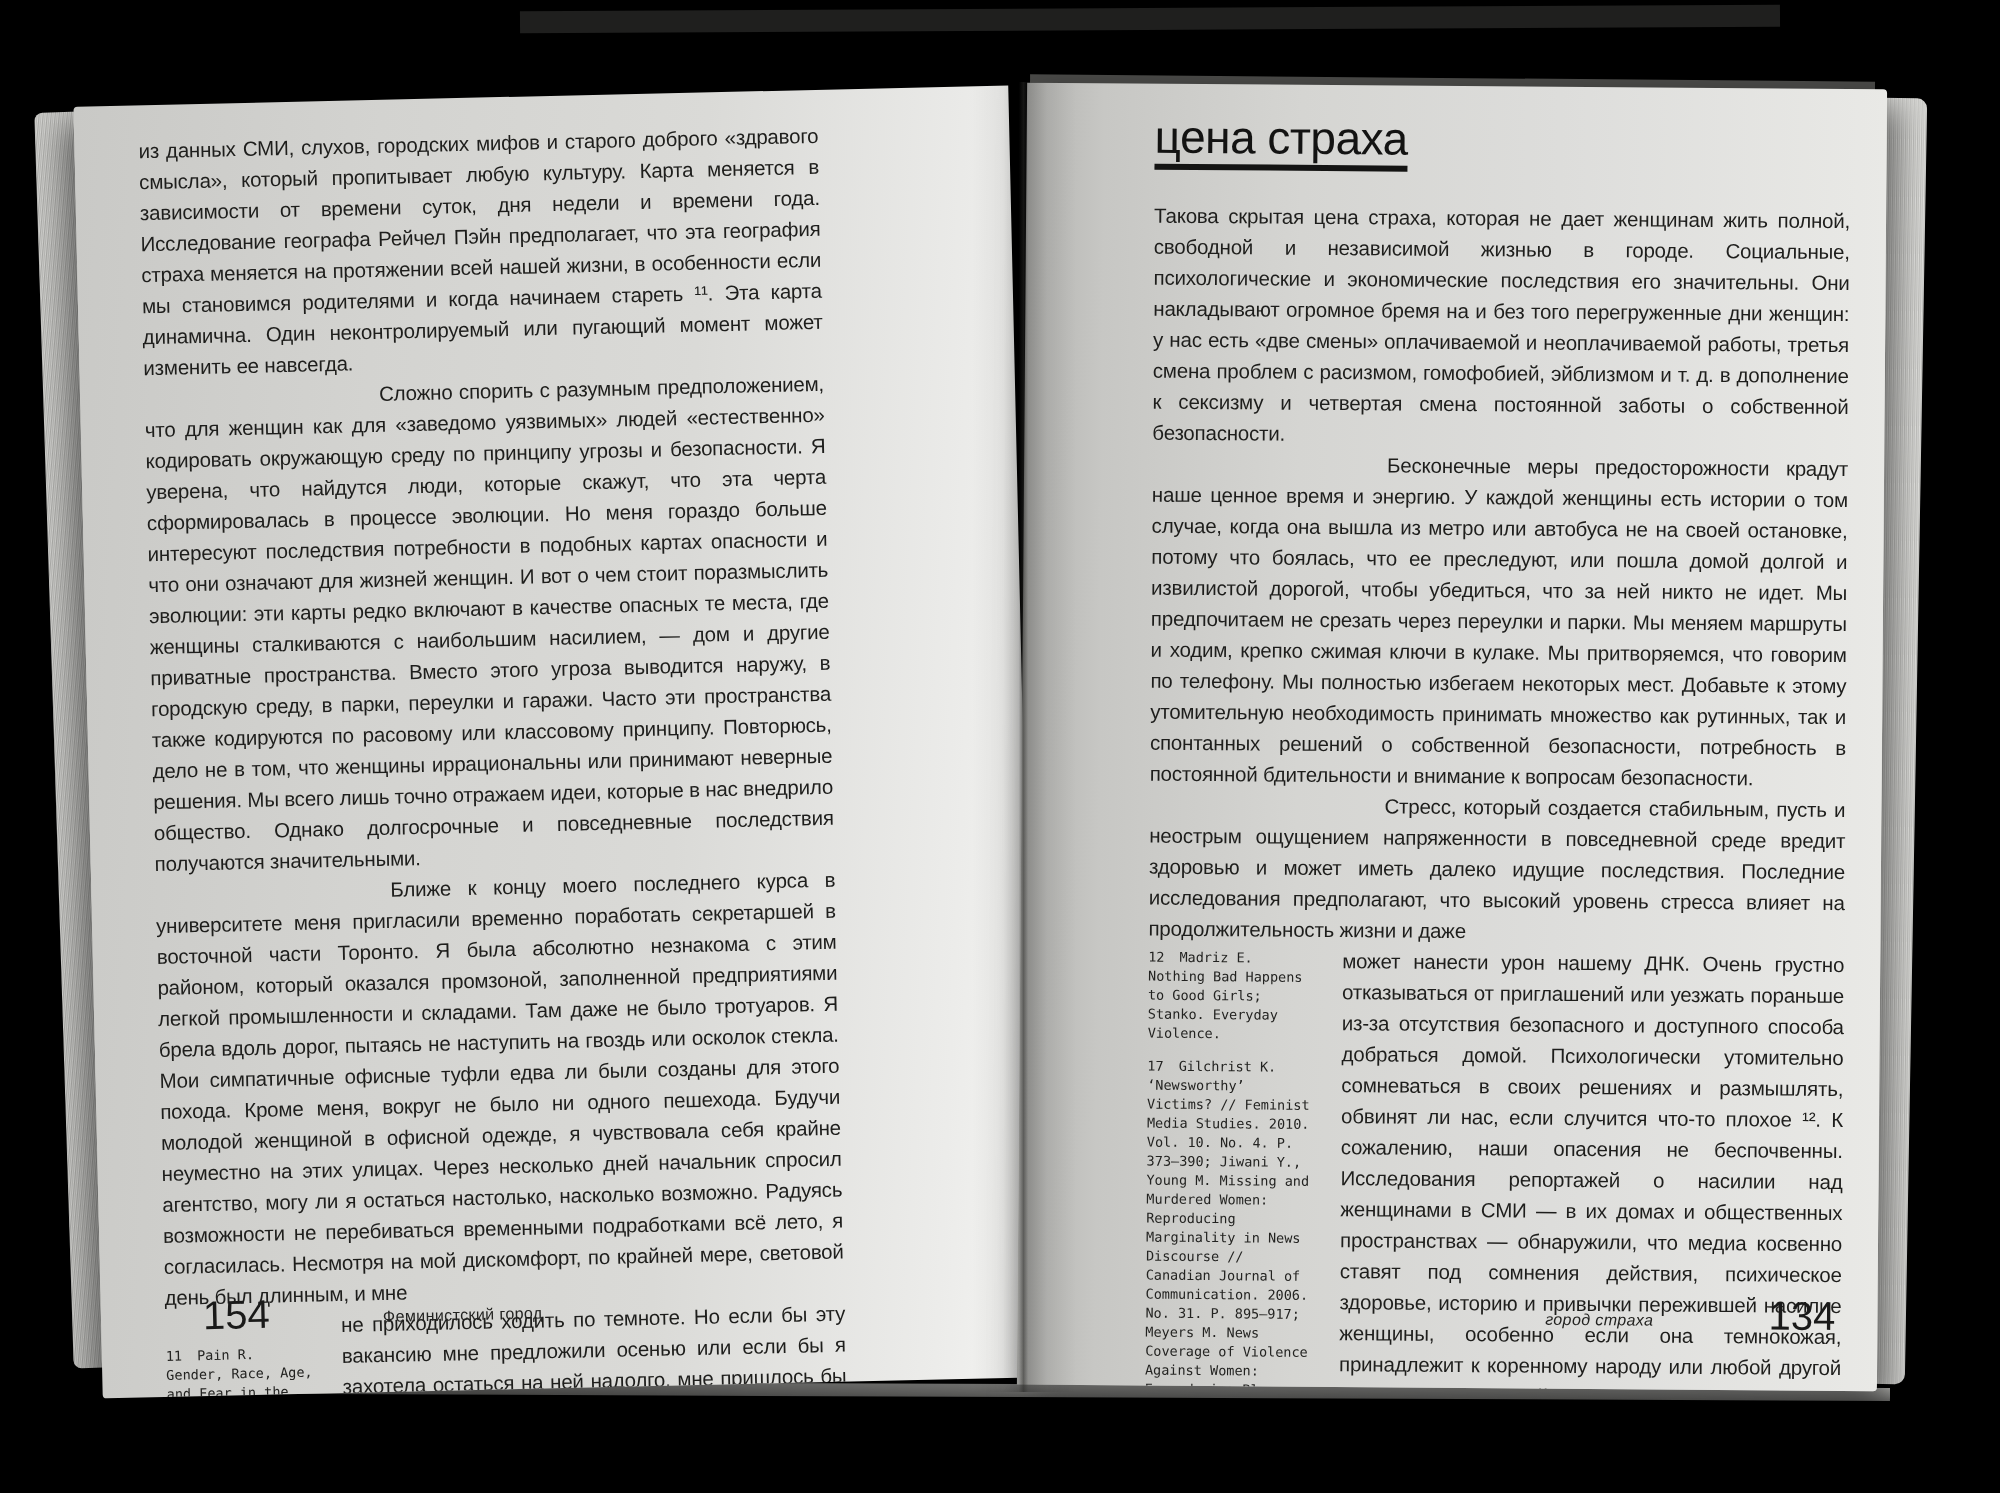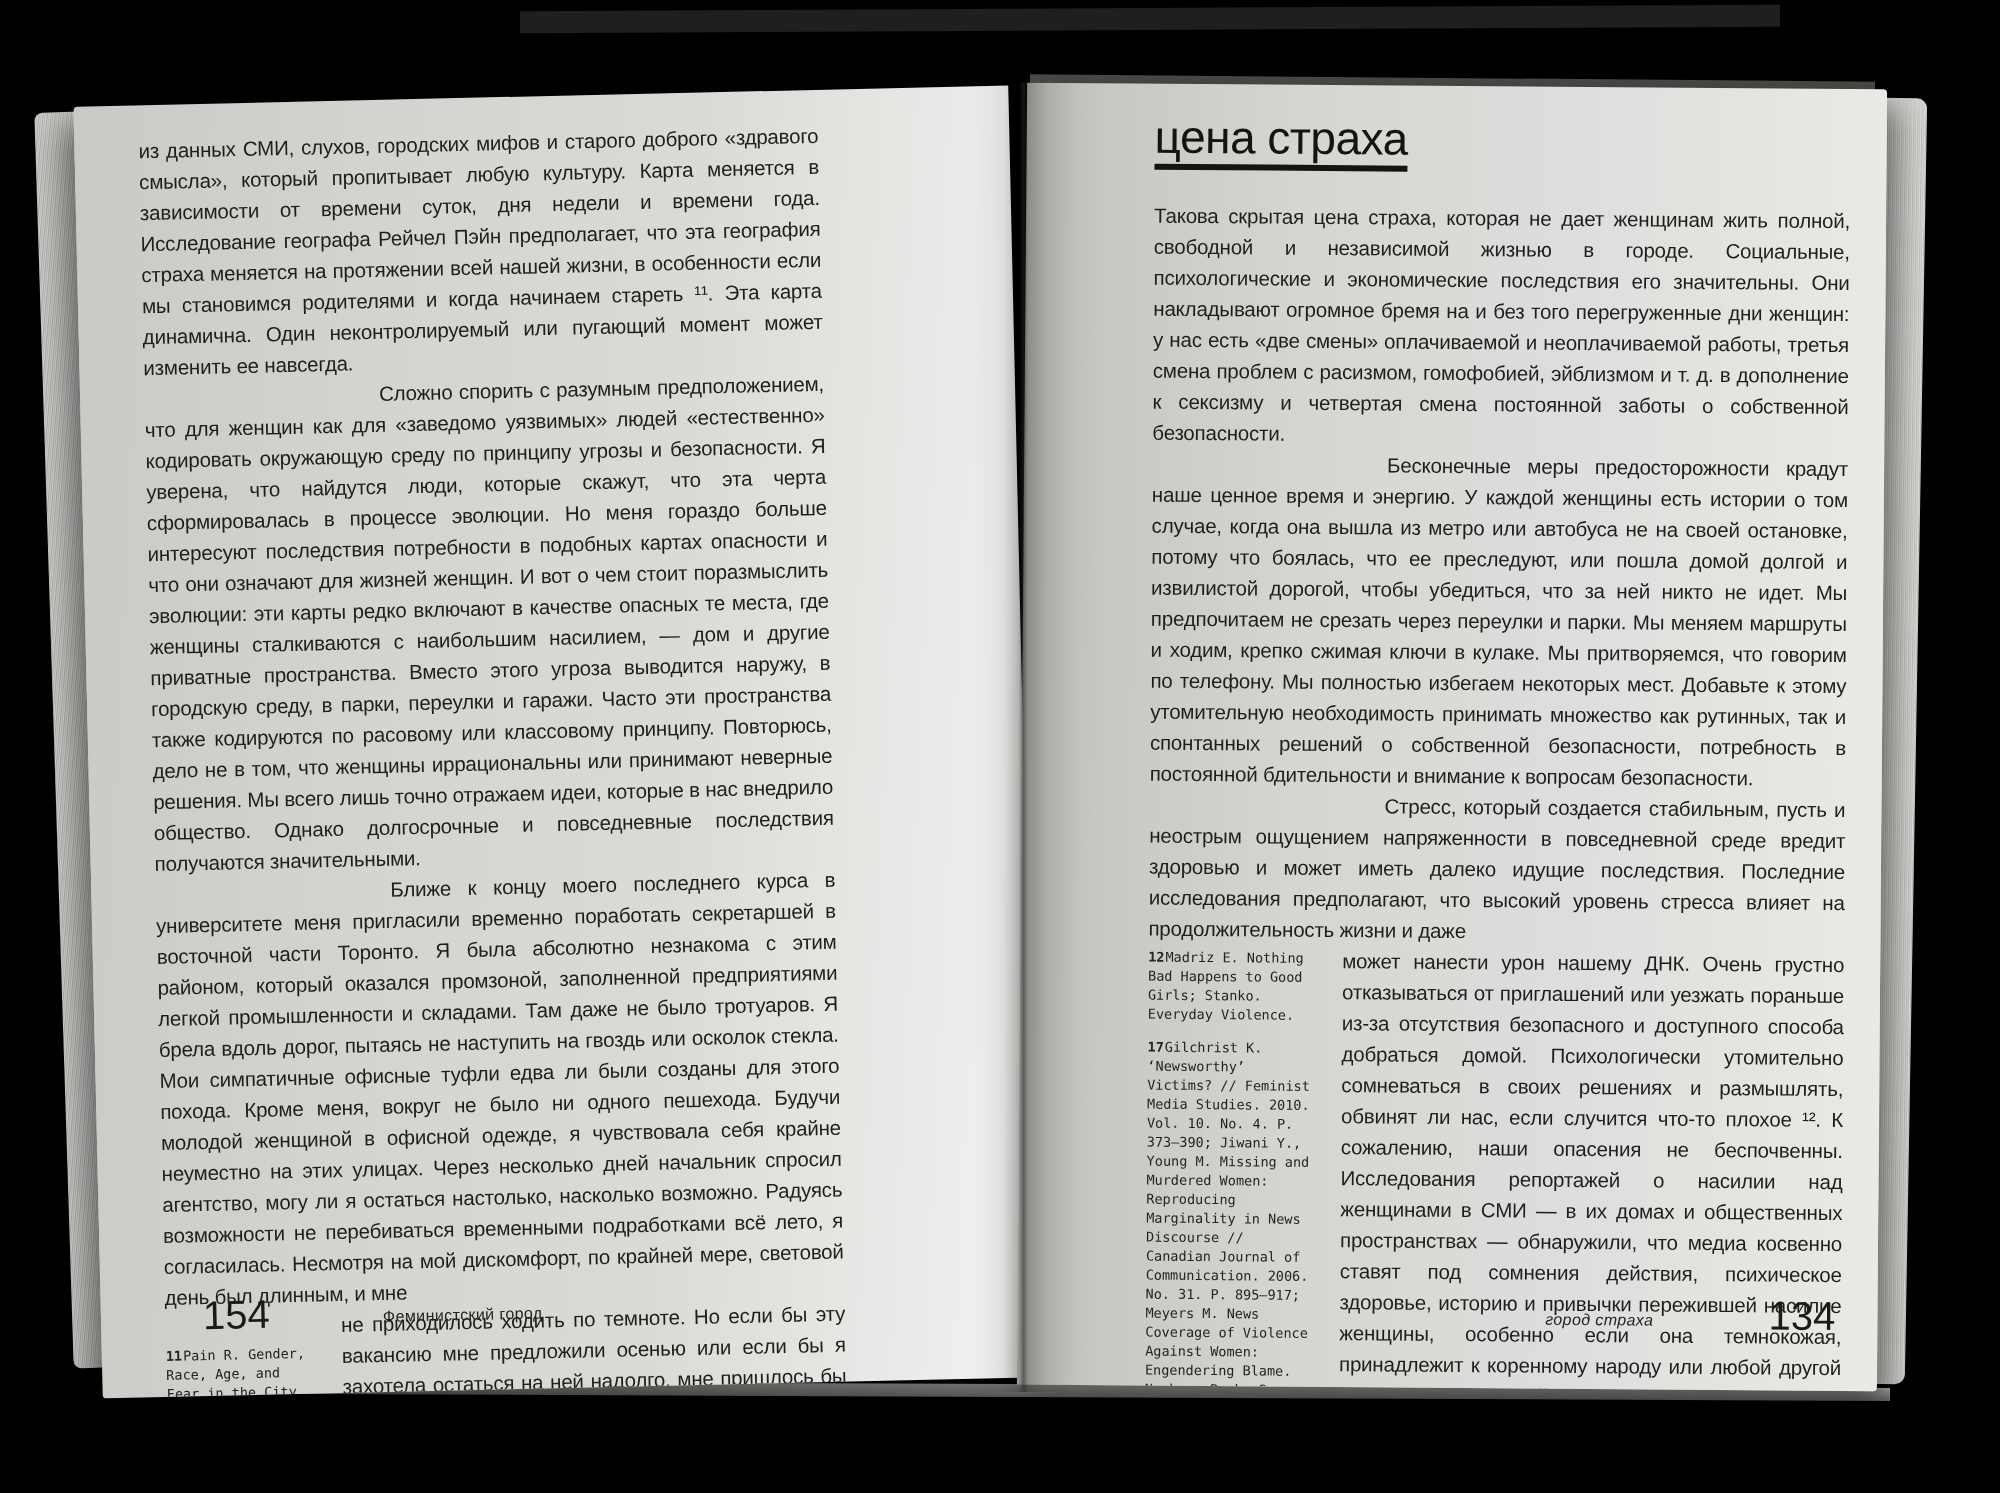--- a/index.html
+++ b/index.html
@@ -37,21 +37,21 @@
     margin:0;font-size:20.5px;line-height:31px;letter-spacing:-0.2px;
     text-align:justify;color:#1e1e1c;
   }
   .indent{text-indent:235px;}
   
   .heading{margin:0 0 30px 0;font-size:46px;font-weight:400;letter-spacing:-0.5px;color:#131312;}
   .heading .hl{display:inline-block;line-height:1.05;border-bottom:6px solid #141413;padding-bottom:3px;}
   
   .wrap-row{display:flex;gap:26px;align-items:flex-start;}
   .fn{font-family:"DejaVu Sans Mono",monospace;font-size:13.5px;line-height:19px;color:#232321;text-align:left;}
-  .fn .fn-num{font-weight:700;margin-right:1px;}
+  .fn .fn-num{font-weight:400;margin-right:15px;}
   .fn-left{width:150px;flex:none;margin-top:34px;}
   .fn-col{width:168px;flex:none;padding-top:4px;}
   .fn-col .fn{margin-bottom:14px;}
   .beside{flex:1;}
   .beside-col{flex:1;}
   .beside-col .body{margin:0;}
   
   .pnum{position:absolute;font-size:40px;color:#1a1a19;}
   .pnum-left{left:102px;bottom:58px;}
   .pnum-right{right:42px;bottom:52px;}

